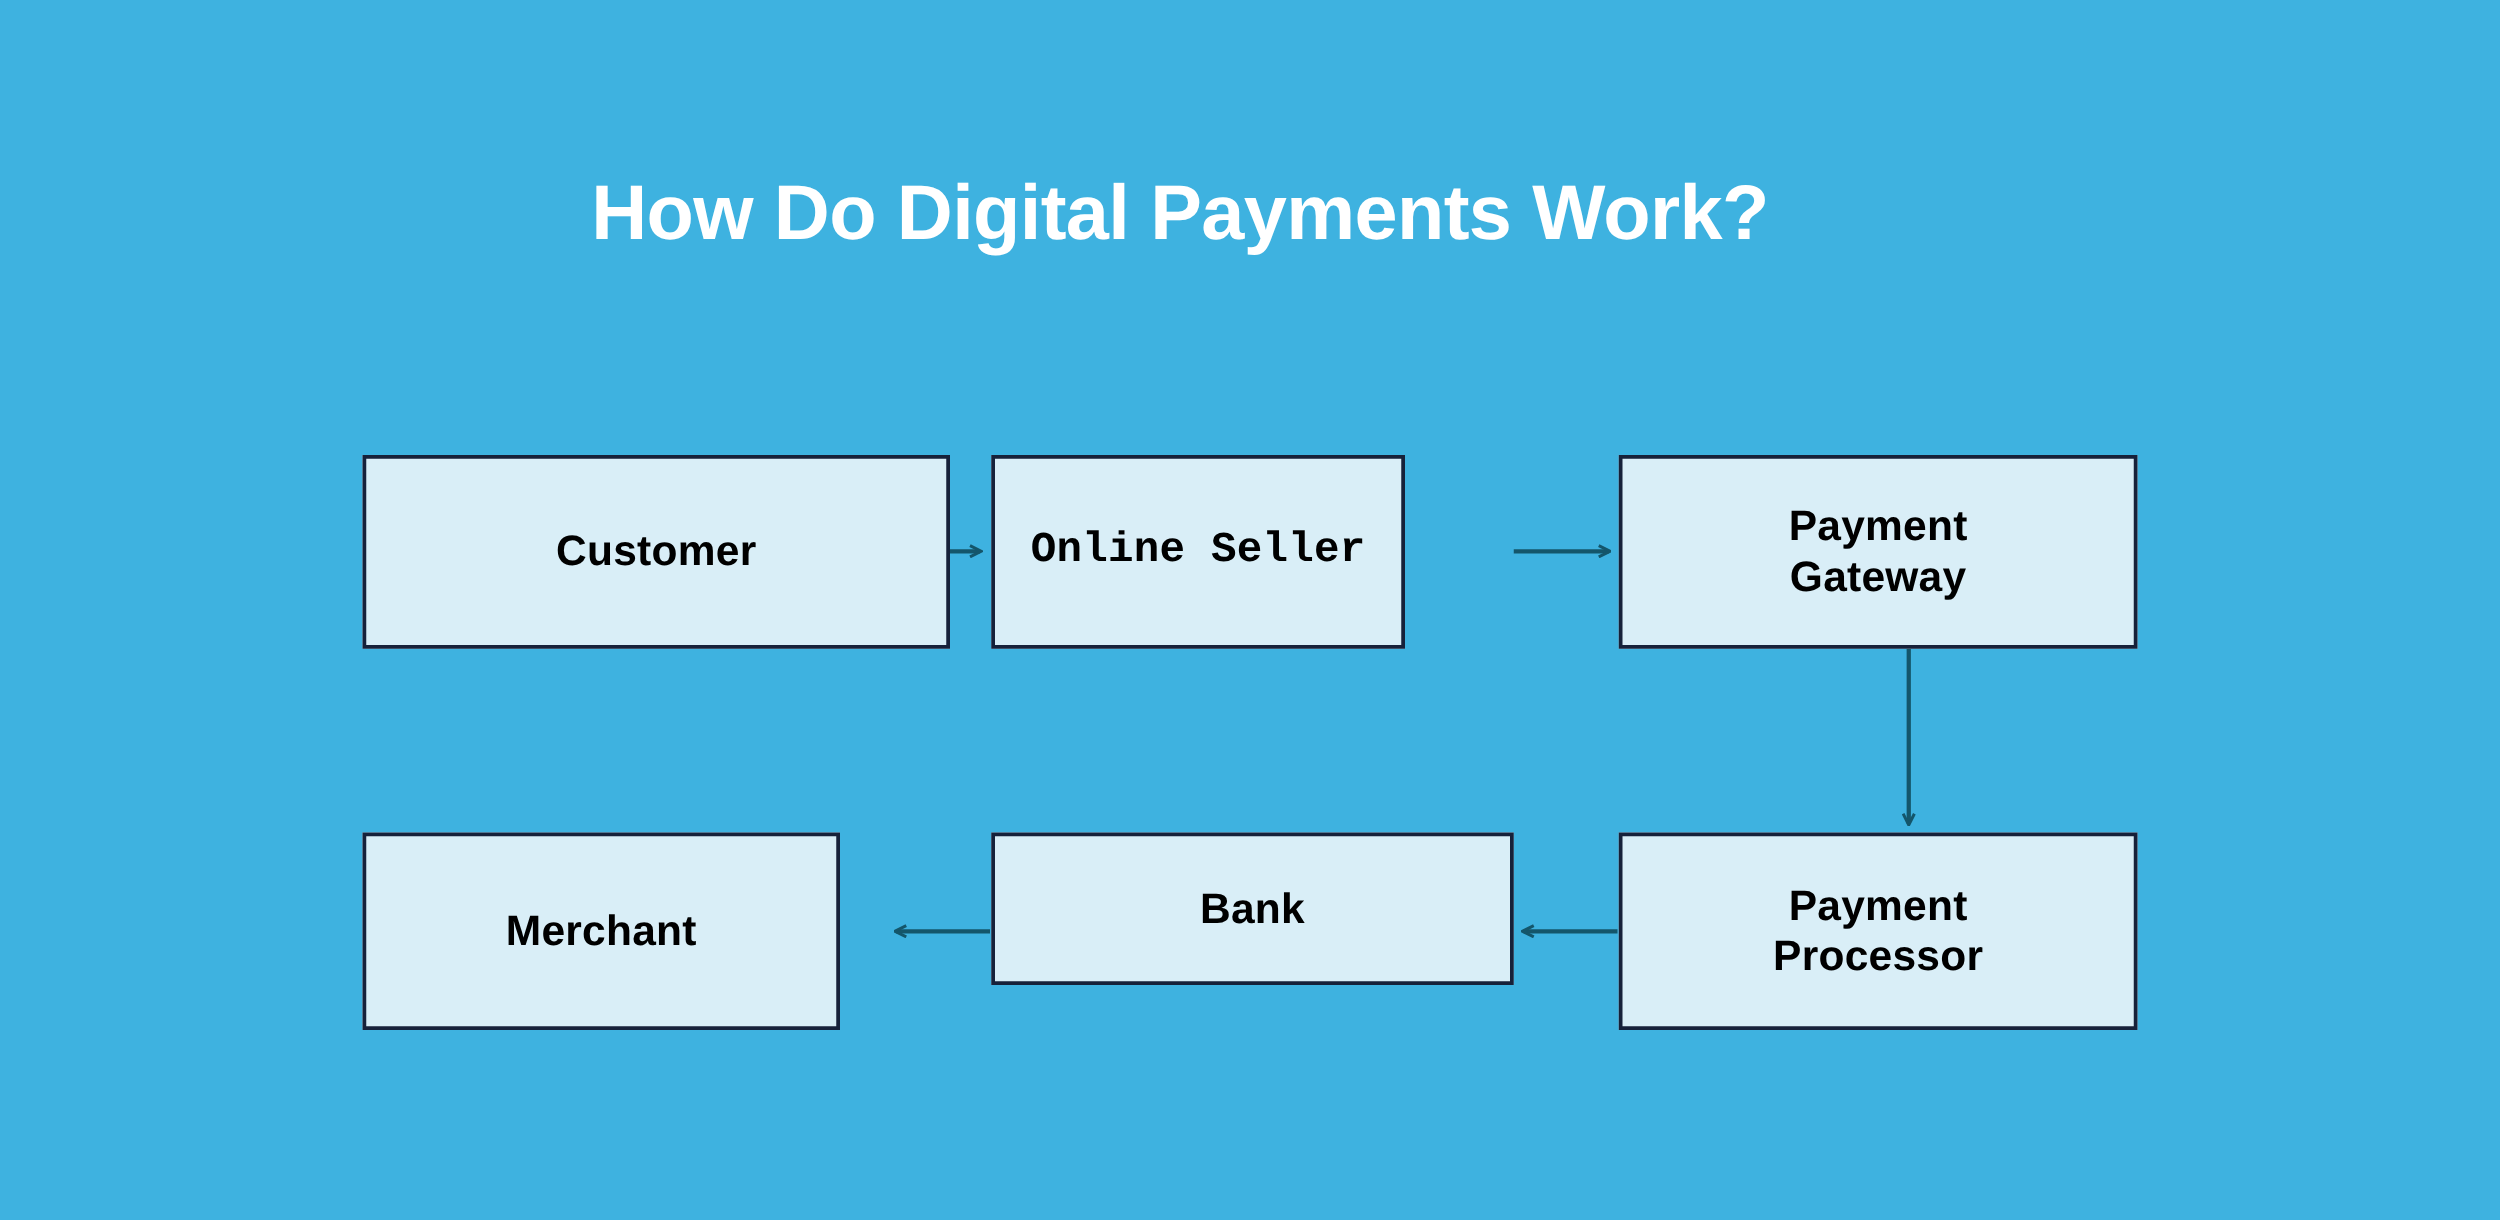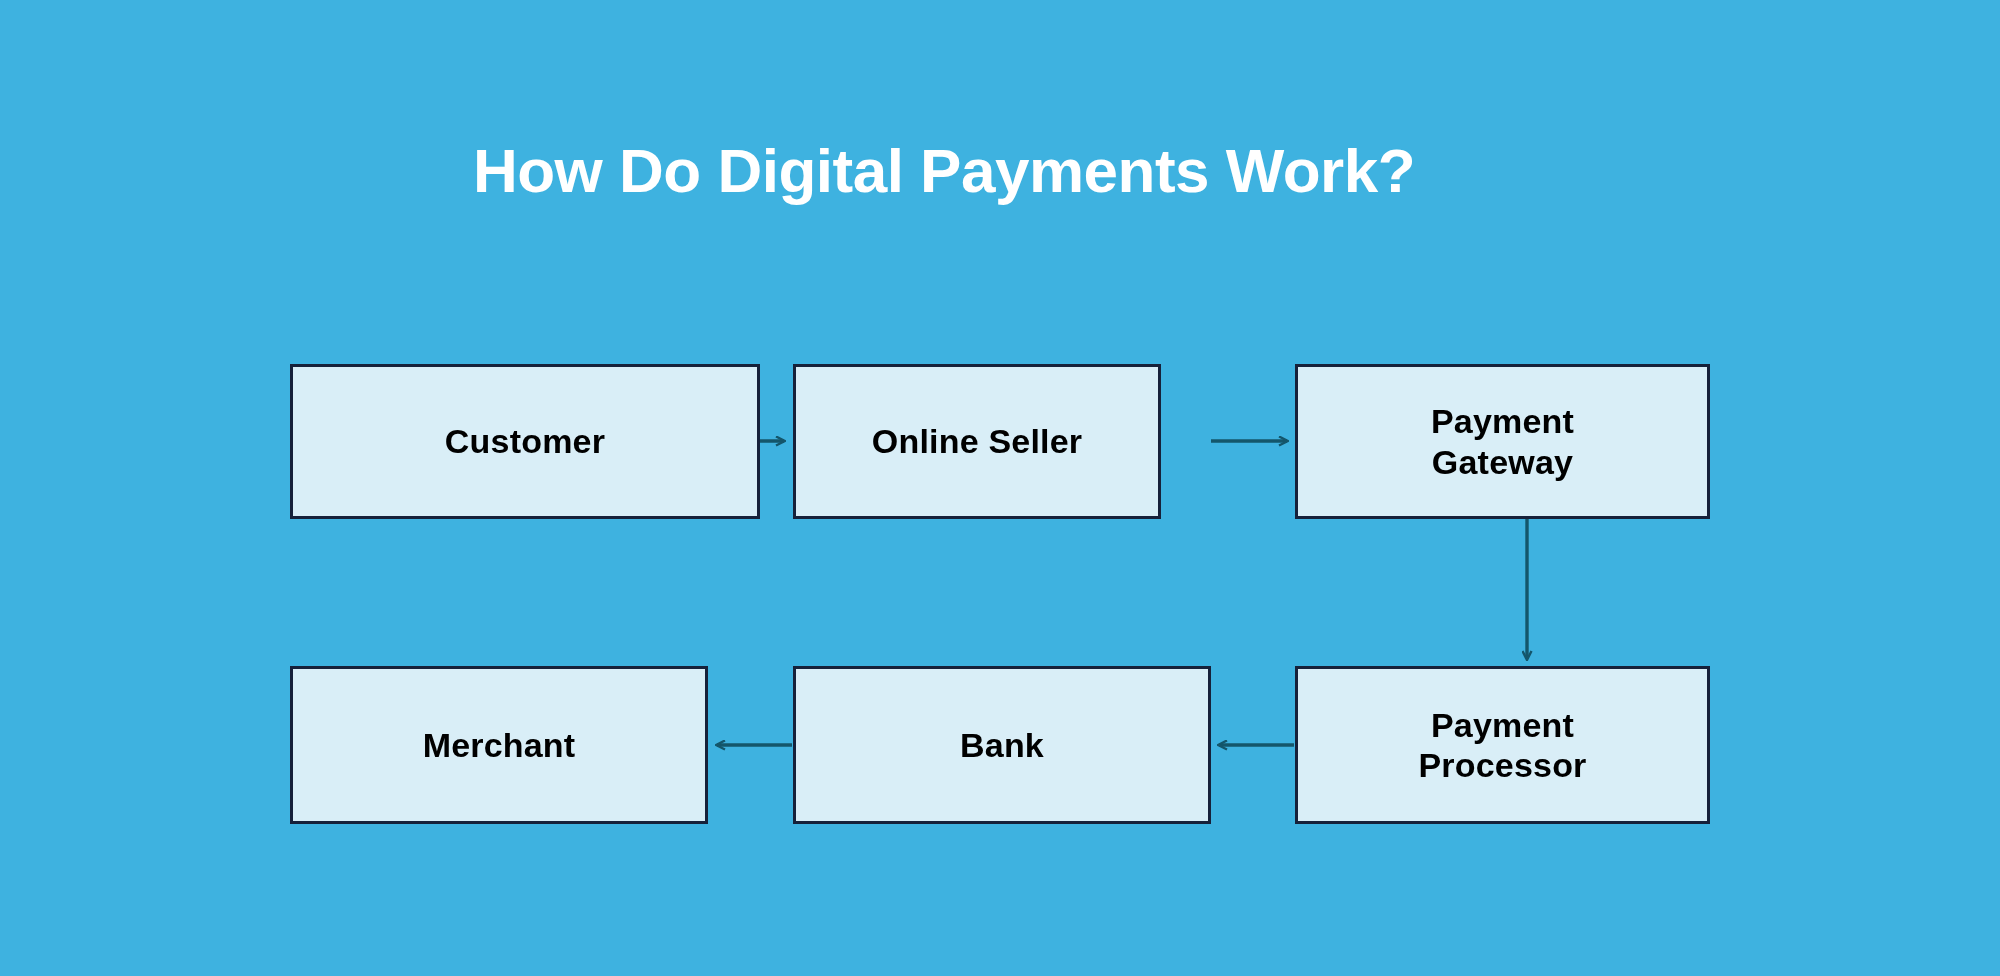--- a/index.html
+++ b/index.html
@@ -46,25 +46,25 @@
     line-height: 1.18;
     letter-spacing: 0.2px;
   }
   .node .label {
     display: block;
     padding: 0 10px;
     white-space: pre-line;
   }
   
   #node-customer        { left: 290px;  top: 364px; width: 470px; height: 155px; }
-  #node-online-seller   { left: 793px;  top: 364px; width: 368px; height: 155px; }
+  #node-online-seller   { left: 793px;  top: 364px; width: 331px; height: 155px; font-family: Liberation Mono, monospace; }
   #node-payment-gateway { left: 1295px; top: 364px; width: 415px; height: 155px; }
   
-  #node-merchant          { left: 290px;  top: 666px; width: 418px; height: 158px; }
-  #node-bank              { left: 793px;  top: 666px; width: 418px; height: 158px; }
+  #node-merchant          { left: 290px;  top: 666px; width: 382px; height: 158px; }
+  #node-bank              { left: 793px;  top: 666px; width: 418px; height: 122px; }
   #node-payment-processor { left: 1295px; top: 666px; width: 415px; height: 158px; }
 
   #edges {
     position: absolute;
     left: 0;
     top: 0;
     width: 2000px;
     height: 976px;
     pointer-events: none;
   }

